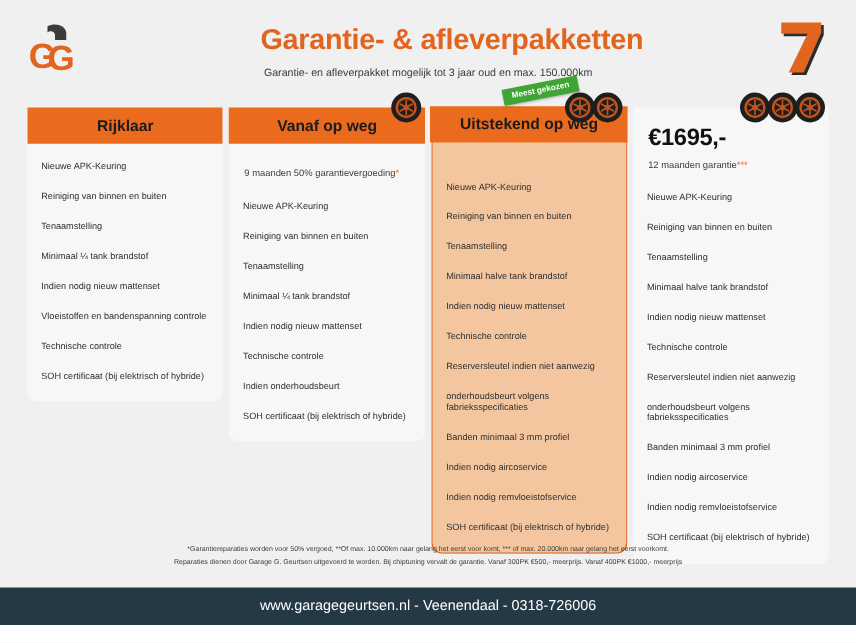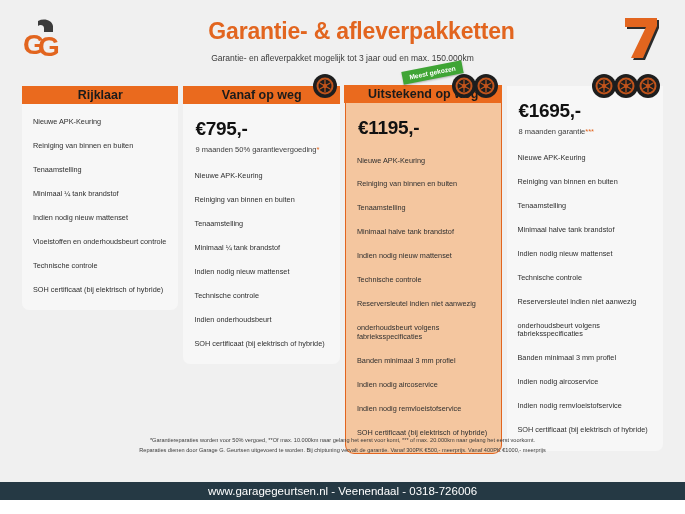--- a/index.html
+++ b/index.html
@@ -62,21 +62,21 @@
   }
   .card.white { background: #f7f7f7; }
   .card.featured {
     background: #f4c69f;
     border: 1.5px solid #e2651f;
     border-top: none;
     border-radius: 0 0 9px 9px;
   }
   .card-head {
     background: #ea6a1e;
-    height: 18px;
+    height: 29px;
     display: flex;
     align-items: center;
     justify-content: center;
     position: relative;
   }
   .card.featured .card-head {
     margin: -1.5px -1.5px 0 -1.5px;
     align-items: center;
   }
   .card-head-label {
@@ -143,21 +143,21 @@
     font-size: 5.6px;
     color: #3c3c3c;
     line-height: 1.75;
     padding: 0 60px;
   }
 
   
   .footer {
     position: absolute;
     left: 0; right: 0; bottom: 14px;
-    height: 18px;
+    height: 30px;
     background: #253944;
     display: flex;
     align-items: center;
     justify-content: center;
   }
   .footer-text {
     color: #ffffff;
     font-size: 11.5px;
   }
   .bottom-strip {
@@ -206,21 +206,21 @@
     <div class="card white">
       <div class="card-head">
         <span class="card-head-label">Rijklaar</span>
       </div>
       <ul class="features">
         <li>Nieuwe APK-Keuring</li>
         <li>Reiniging van binnen en buiten</li>
         <li>Tenaamstelling</li>
         <li>Minimaal ¼  tank brandstof</li>
         <li>Indien nodig nieuw mattenset</li>
-        <li>Vloeistoffen en onderhoudsbeurt controle</li>
+        <li>Vloeistoffen en bandenspanning controle</li>
         <li>Technische controle</li>
         <li>SOH certificaat (bij elektrisch of hybride)</li>
       </ul>
     </div>
 
     <div class="card white">
       <div class="wheels">
         <span class="wheel">
           <svg viewBox="0 0 26 26" width="26" height="26">
             <circle cx="13" cy="13" r="12" fill="#1e1e1e"></circle>
@@ -235,21 +235,20 @@
               <line x1="13" y1="13" x2="7.8" y2="16"></line>
                 <line x1="13" y1="13" x2="7.8" y2="10"></line>
             </g>
           </svg>
         </span>
       </div>
       <div class="card-head">
         <span class="card-head-label">Vanaf op weg</span>
       </div>
       <div class="price-block">
-        <div class="price">€795,-</div>
         <div class="price-note"><span>9 maanden 50% garantievergoeding</span><span class="sup">*</span></div>
       </div>
       <ul class="features">
         <li>Nieuwe APK-Keuring</li>
         <li>Reiniging van binnen en buiten</li>
         <li>Tenaamstelling</li>
         <li>Minimaal ¼ tank brandstof</li>
         <li>Indien nodig nieuw mattenset</li>
         <li>Technische controle</li>
         <li>Indien onderhoudsbeurt</li>
@@ -290,21 +289,20 @@
               <line x1="13" y1="13" x2="7.8" y2="16"></line>
                 <line x1="13" y1="13" x2="7.8" y2="10"></line>
             </g>
           </svg>
         </span>
       </div>
       <div class="card-head">
         <span class="card-head-label">Uitstekend op weg</span>
       </div>
       <div class="price-block">
-        <div class="price">€1195,-</div>
       </div>
       <ul class="features">
         <li>Nieuwe APK-Keuring</li>
         <li>Reiniging van binnen en buiten</li>
         <li>Tenaamstelling</li>
         <li>Minimaal halve tank brandstof</li>
         <li>Indien nodig nieuw mattenset</li>
         <li>Technische controle</li>
         <li>Reserversleutel indien niet aanwezig</li>
         <li>onderhoudsbeurt volgens fabrieksspecificaties</li>
@@ -361,21 +359,21 @@
               <line x1="13" y1="13" x2="18.2" y2="16"></line>
                 <line x1="13" y1="13" x2="13" y2="19"></line>
               <line x1="13" y1="13" x2="7.8" y2="16"></line>
                 <line x1="13" y1="13" x2="7.8" y2="10"></line>
             </g>
           </svg>
         </span>
       </div>
       <div class="price-block">
         <div class="price">€1695,-</div>
-        <div class="price-note"><span>8 maanden garantie</span><span class="sup">***</span></div>
+        <div class="price-note"><span>12 maanden garantie</span><span class="sup">***</span></div>
       </div>
       <ul class="features">
         <li>Nieuwe APK-Keuring</li>
         <li>Reiniging van binnen en buiten</li>
         <li>Tenaamstelling</li>
         <li>Minimaal halve tank brandstof</li>
         <li>Indien nodig nieuw mattenset</li>
         <li>Technische controle</li>
         <li>Reserversleutel indien niet aanwezig</li>
         <li>onderhoudsbeurt volgens fabrieksspecificaties</li>

